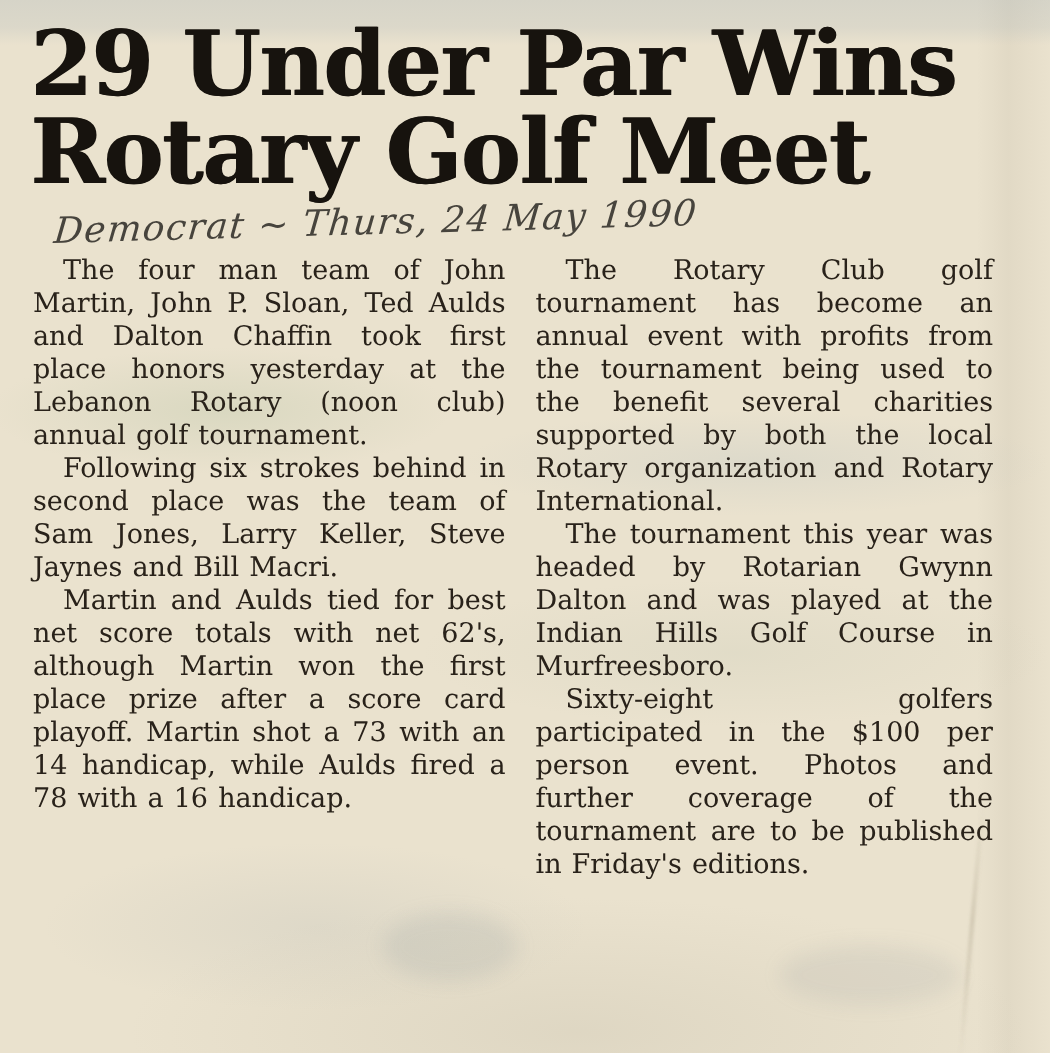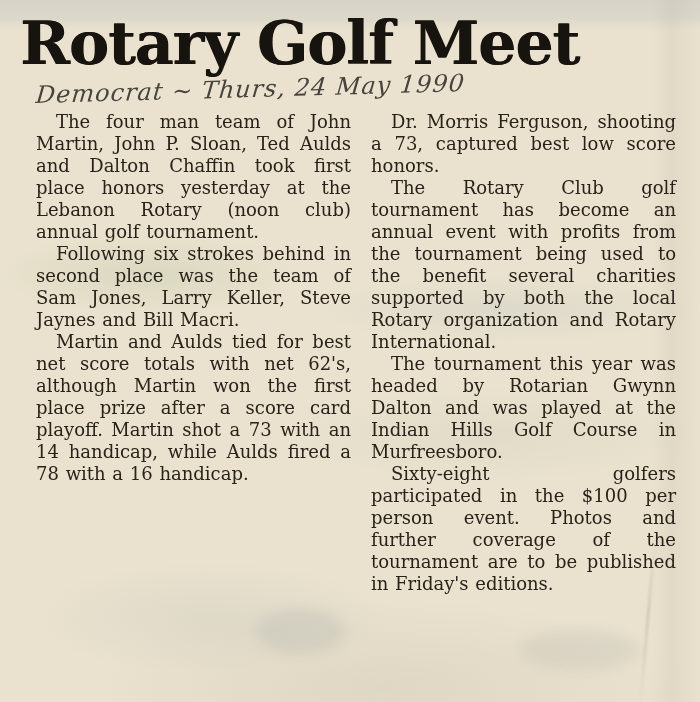--- a/index.html
+++ b/index.html
@@ -36,21 +36,21 @@
     font-size:24px;
     font-style:italic;
     color:#3a3731;
     transform:rotate(-1.6deg) skewX(-7deg);
     letter-spacing:1px;
     opacity:0.92;
   }
   .columns {
     display:flex;
     gap:20px;
-    padding:8px 18px 0 36px;
+    padding:8px 18px 0 22px;
   }
   .col { color:#29221a; }
   .col-left  { width:315px; }
   .col-right { width:305px; }
   .col p {
     margin:0;
     font-size:18px;
     line-height:22px;
     text-align:justify;
     text-indent:20px;
@@ -74,33 +74,33 @@
   }
   .smudge-a { left:255px; top:608px; width:90px; height:46px; background:rgba(128,140,148,0.14); }
   .smudge-b { left:520px; top:630px; width:120px; height:40px; background:rgba(128,140,148,0.12); }
 </style>
 </head>
 <body>
 
 <div class="page">
 
   <h1 class="headline">
+    <span>29 Under Par Wins</span>
     <span>Rotary Golf Meet</span>
   </h1>
 
   <span class="hand-note">Democrat ~ Thurs, 24 May 1990</span>
 
   <div class="columns">
     <div class="col col-left">
       <p>The four man team of John Martin, John P. Sloan, Ted Aulds and Dalton Chaffin took first place honors yesterday at the Lebanon Rotary (noon club) annual golf tournament.</p>
       <p class="gap">Following six strokes behind in second place was the team of Sam Jones, Larry Keller, Steve Jaynes and Bill Macri.</p>
       <p class="gap">Martin and Aulds tied for best net score totals with net 62's, although Martin won the first place prize after a score card playoff. Martin shot a 73 with an 14 handicap, while Aulds fired a 78 with a 16 handicap.</p>
     </div>
     <div class="col col-right">
-      <p>Dr. Morris Ferguson, shooting a 73, captured best low score honors.</p>
       <p class="gap">The Rotary Club golf tournament has become an annual event with profits from the tournament being used to the benefit several charities supported by both the local Rotary organization and Rotary International.</p>
       <p class="gap">The tournament this year was headed by Rotarian Gwynn Dalton and was played at the Indian Hills Golf Course in Murfreesboro.</p>
       <p class="gap">Sixty-eight golfers participated in the $100 per person event. Photos and further coverage of the tournament are to be published in Friday's editions.</p>
     </div>
   </div>
 
   <div class="crease"></div>
   <div class="smudge-a"></div>
   <div class="smudge-b"></div>
 

